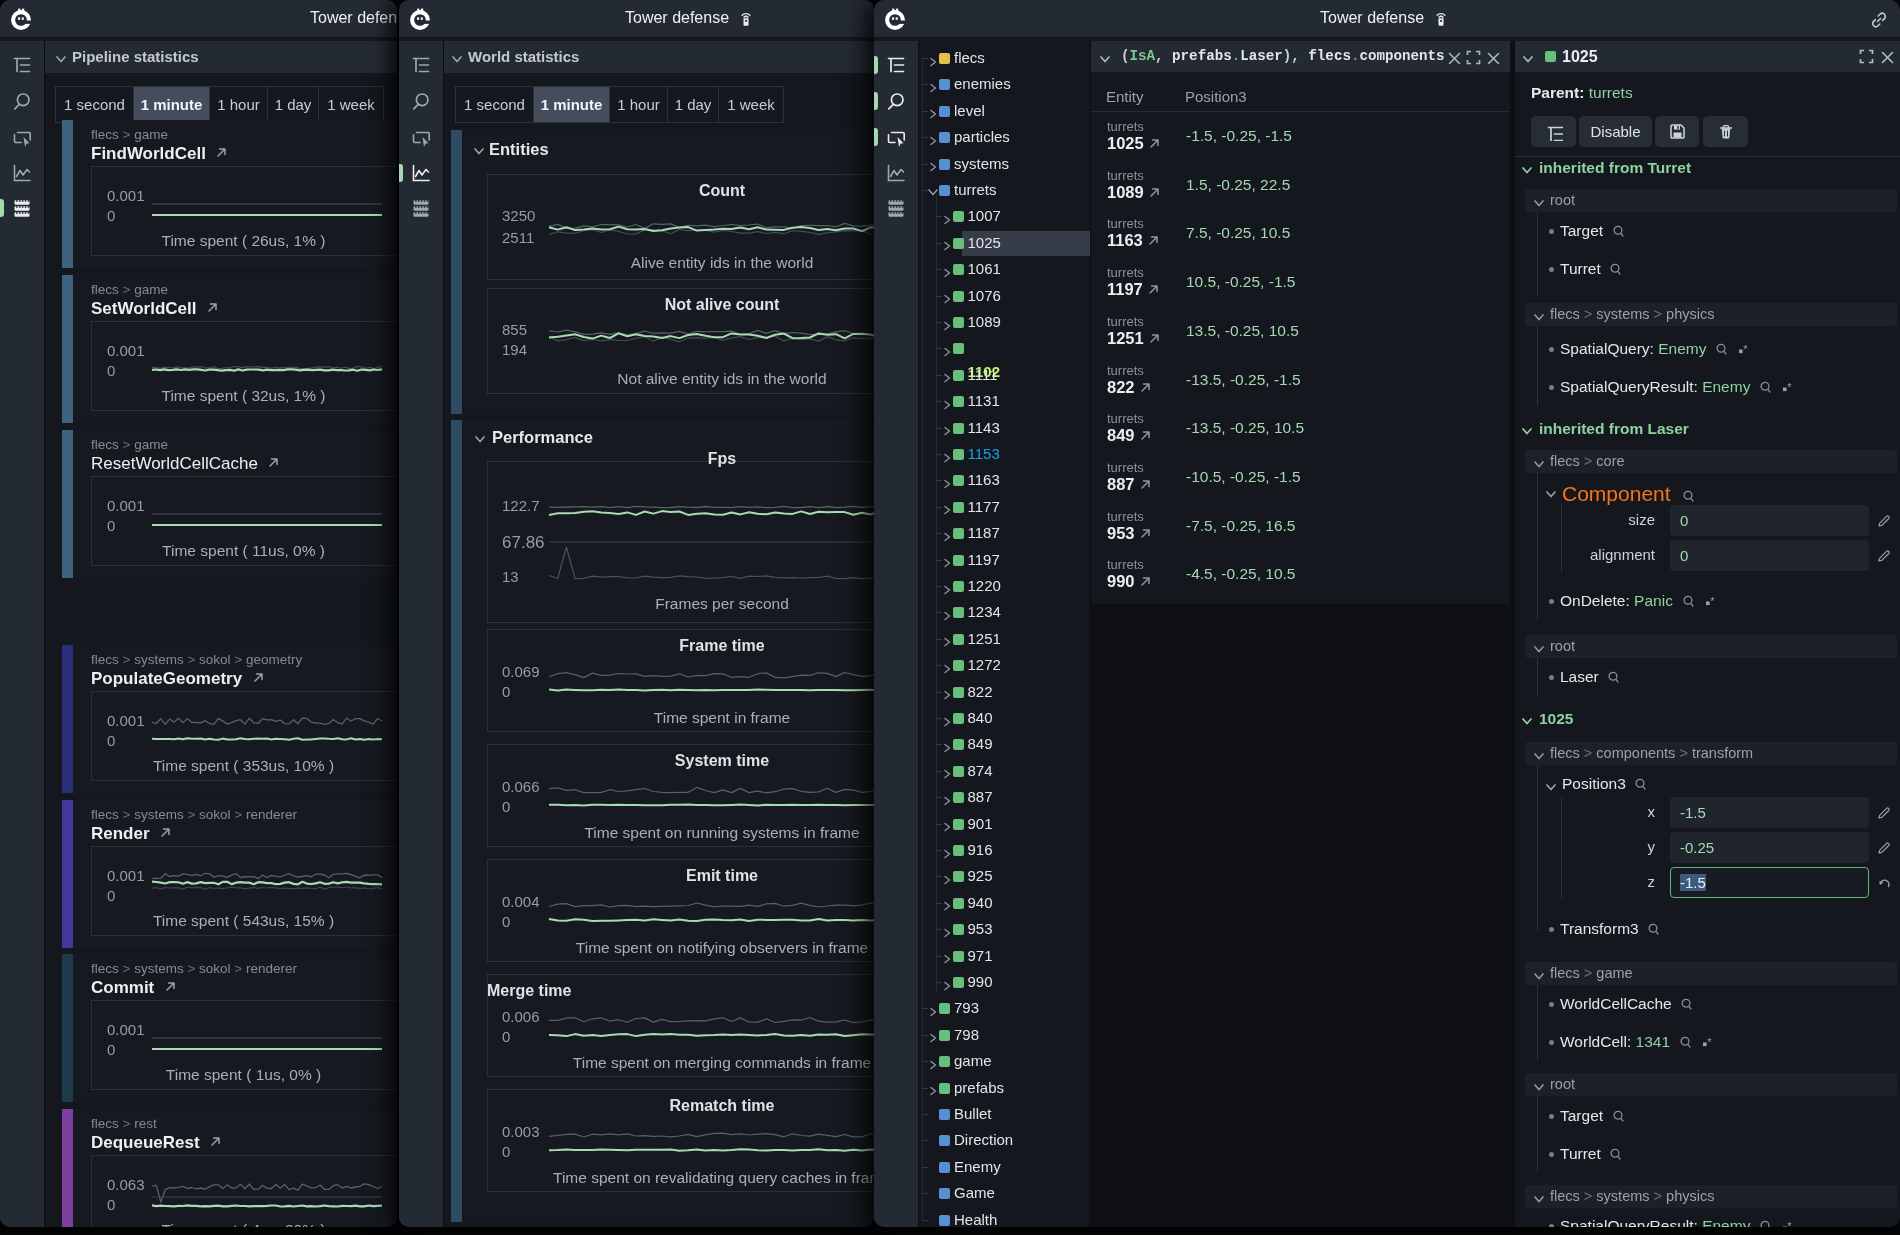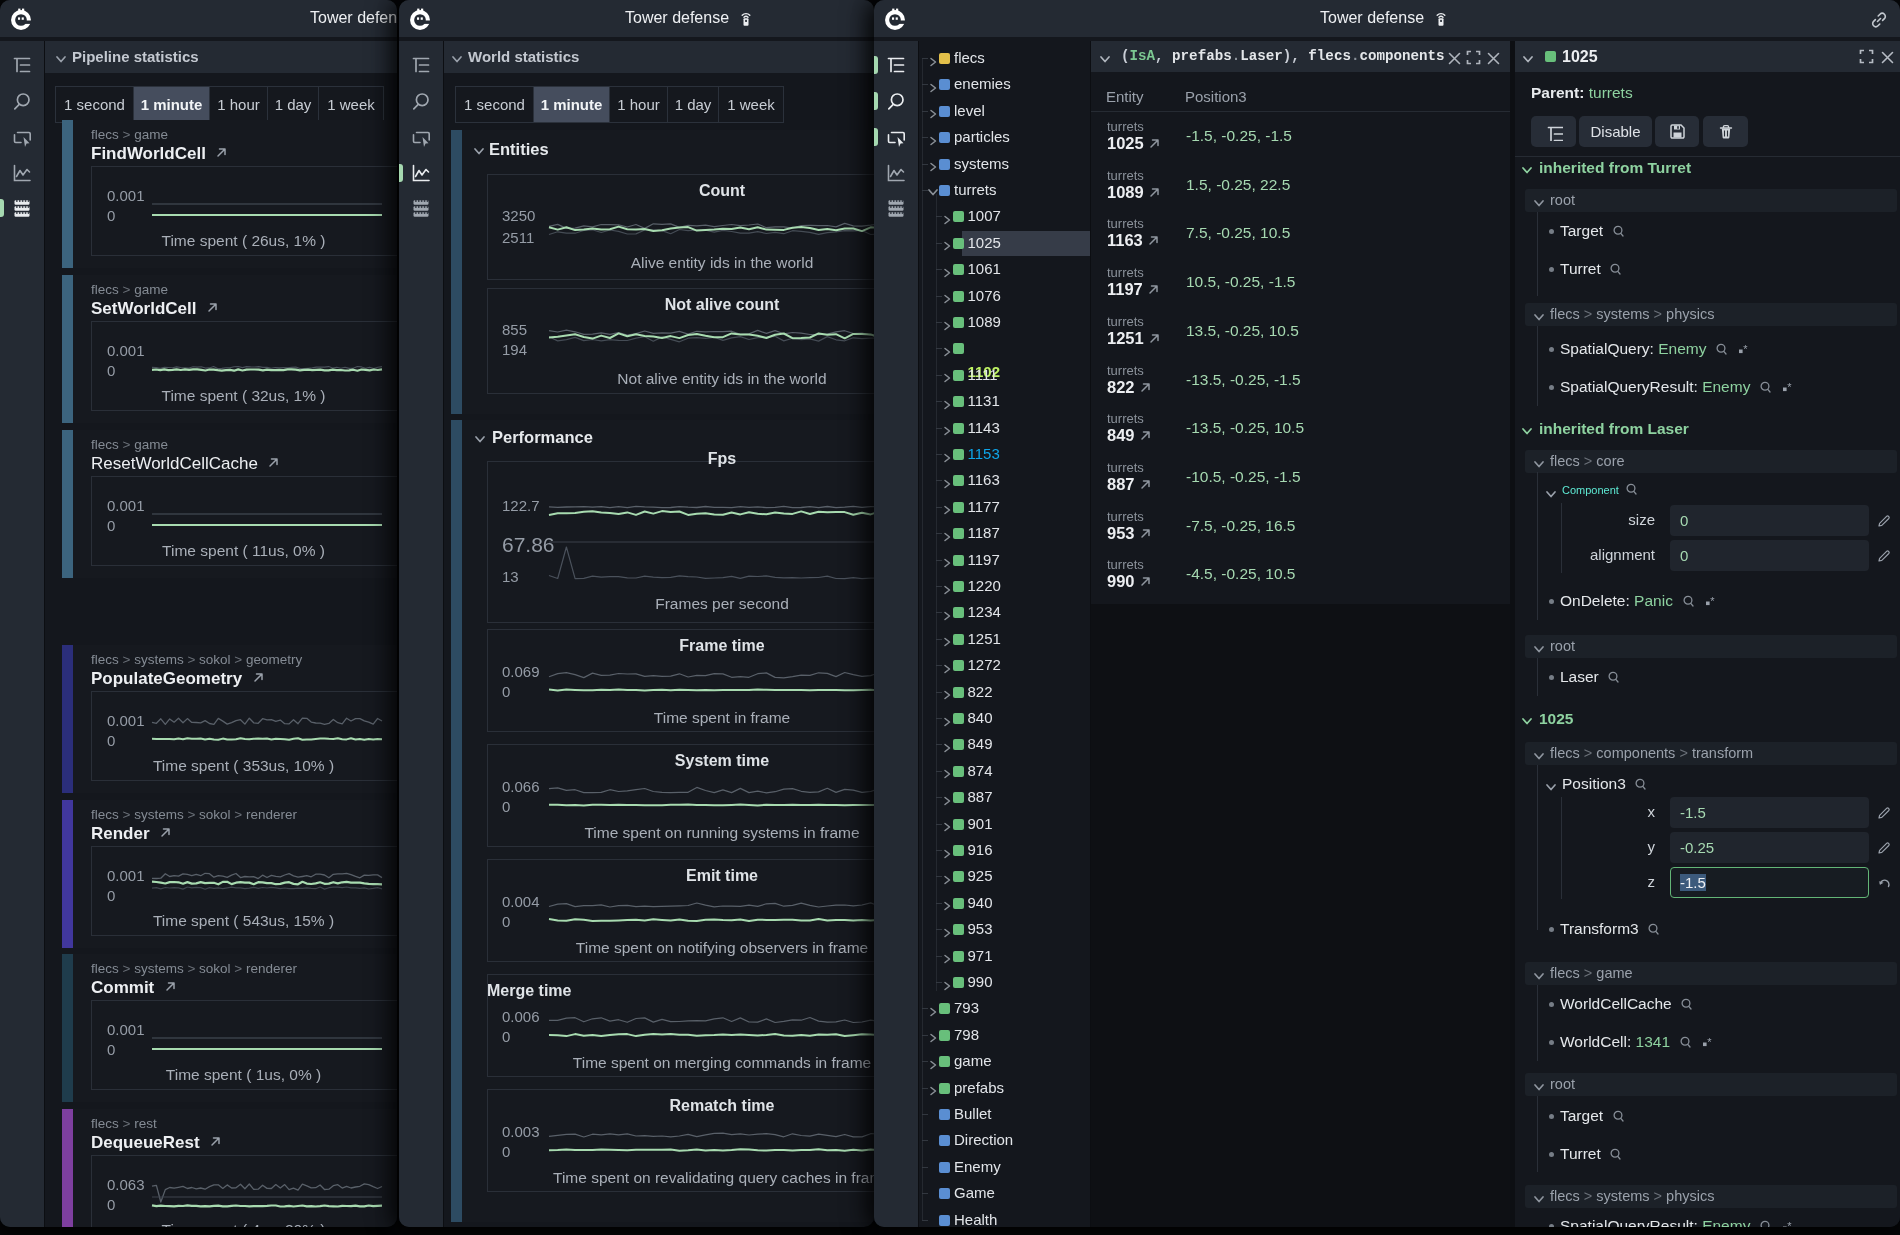--- a/index.html
+++ b/index.html
@@ -258,21 +258,21 @@
     <div style="position:absolute;left:88px;top:370px;font-size:15.5px;color:#a9afb8;font-weight:400;white-space:nowrap;width:470px;text-align:center;left:88px;">Not alive entity ids in the world</div>
     <div class="" style="position:absolute;left:52px;top:420px;width:512px;height:802px;background:#16191f;"></div>
     <div class="" style="position:absolute;left:52px;top:420px;width:11px;height:802px;background:#2d4b62;"></div>
     <div class="" style="position:absolute;left:75px;top:431px;width:12px;height:12px;"><svg width="12" height="12" viewBox="0 0 12 12" style="">
         <path d="M2 4 L6 8.5 L10 4" stroke="#9aa1ab" stroke-width="1.7" fill="none" stroke-linecap="round" stroke-linejoin="round"></path>
       </svg></div>
     <div style="position:absolute;left:93px;top:428px;font-size:16.5px;color:#e6e9ec;font-weight:700;white-space:nowrap;">Performance</div>
     <div class="" style="position:absolute;left:88px;top:461px;width:470px;height:160px;border:1px solid #2a2f38;"></div>
     <div style="position:absolute;left:88px;top:450px;font-size:16px;color:#dfe3e7;font-weight:700;white-space:nowrap;width:470px;text-align:center;left:88px;">Fps</div>
     <div style="position:absolute;left:103px;top:497px;font-size:15px;color:#959ca6;font-weight:400;white-space:nowrap;">122.7</div>
-    <div style="position:absolute;left:103px;top:533px;font-size:21px;color:#959ca6;font-weight:400;white-space:nowrap;text-align:right;">67.86</div>
+    <div style="position:absolute;left:103px;top:533px;font-size:17px;color:#959ca6;font-weight:400;white-space:nowrap;text-align:right;">67.86</div>
     <div style="position:absolute;left:103px;top:568px;font-size:15px;color:#959ca6;font-weight:400;white-space:nowrap;">13</div>
     <div class="" style="position:absolute;left:149px;top:501px;width:402px;height:84px;"><svg width="402" height="84" viewBox="0 0 402 84" style="">
         <polyline points="1.0,5.9 9.7,6.4 18.4,6.0 27.1,5.9 35.8,5.6 44.5,6.2 53.2,5.7 61.9,6.7 70.6,5.6 79.3,6.6 88.0,5.4 96.7,5.9 105.3,6.1 114.0,6.6 122.7,6.5 131.4,5.7 140.1,6.2 148.8,6.5 157.5,5.5 166.2,6.4 174.9,6.4 183.6,6.7 192.3,5.6 201.0,6.3 209.7,5.9 218.4,6.6 227.1,6.4 235.8,5.3 244.5,6.6 253.2,6.5 261.9,5.7 270.6,6.7 279.3,5.5 288.0,6.6 296.7,6.1 305.3,5.3 314.0,6.4 322.7,5.7 331.4,5.4 340.1,5.5 348.8,5.4 357.5,5.9 366.2,5.7 374.9,6.6 383.6,5.8 392.3,5.4 401.0,5.3" fill="none" stroke="#596069" stroke-width="1.3" stroke-linejoin="round"></polyline>
         <polyline points="1.0,13.9 9.7,12.2 18.4,12.2 27.1,11.9 35.8,10.8 44.5,10.2 53.2,11.6 61.9,12.0 70.6,13.1 79.3,11.4 88.0,13.9 96.7,10.5 105.3,12.6 114.0,10.1 122.7,10.9 131.4,10.5 140.1,13.9 148.8,12.7 157.5,12.2 166.2,13.4 174.9,13.8 183.6,11.5 192.3,13.4 201.0,11.2 209.7,12.8 218.4,13.3 227.1,11.5 235.8,12.6 244.5,12.9 253.2,10.4 261.9,13.0 270.6,10.8 279.3,11.2 288.0,11.0 296.7,11.1 305.3,13.8 314.0,11.7 322.7,13.4 331.4,10.5 340.1,11.0 348.8,10.0 357.5,11.9 366.2,13.8 374.9,12.1 383.6,12.9 392.3,10.7 401.0,10.2" fill="none" stroke="#a8dbb0" stroke-width="2.0" stroke-linejoin="round"></polyline>
         <line x1="1" y1="41" x2="401" y2="41" stroke="#3a414a" stroke-width="1.1"></line>
         <polyline points="1.0,74.5 9.7,77.5 18.4,46.0 27.1,77.6 35.8,77.4 44.5,75.2 53.2,76.1 61.9,75.7 70.6,75.7 79.3,76.9 88.0,77.0 96.7,75.2 105.3,76.1 114.0,76.6 122.7,76.3 131.4,74.8 140.1,75.7 148.8,76.0 157.5,77.4 166.2,77.0 174.9,76.6 183.6,75.3 192.3,77.4 201.0,75.1 209.7,75.5 218.4,74.9 227.1,76.3 235.8,76.9 244.5,76.6 253.2,77.0 261.9,76.6 270.6,76.5 279.3,75.2 288.0,77.5 296.7,77.6 305.3,76.7 314.0,77.6 322.7,77.2 331.4,77.2 340.1,76.8 348.8,77.0 357.5,76.6 366.2,74.8 374.9,77.1 383.6,75.5 392.3,76.5 401.0,77.3" fill="none" stroke="#4a515b" stroke-width="1.2" stroke-linejoin="round"></polyline>
       </svg></div>
     <div style="position:absolute;left:88px;top:595px;font-size:15.5px;color:#a9afb8;font-weight:400;white-space:nowrap;width:470px;text-align:center;left:88px;">Frames per second</div>
     <div class="" style="position:absolute;left:88px;top:629px;width:470px;height:101px;border:1px solid #2a2f38;"></div>
     <div style="position:absolute;left:88px;top:637px;font-size:16px;color:#dfe3e7;font-weight:700;white-space:nowrap;width:470px;text-align:center;left:88px;">Frame time</div>
@@ -795,21 +795,21 @@
     <div style="position:absolute;left:665px;top:420px;font-size:15.5px;color:#8ed2a0;font-weight:700;white-space:nowrap;">inherited from Laser</div>
     <div class="" style="position:absolute;left:651px;top:449.5px;width:372px;height:23px;background:#1c2128;border-radius:3px;"></div>
     <div class="" style="position:absolute;left:659px;top:455.5px;width:12px;height:12px;"><svg width="12" height="12" viewBox="0 0 12 12" style="">
         <path d="M2 4 L6 8.5 L10 4" stroke="#8f969f" stroke-width="1.7" fill="none" stroke-linecap="round" stroke-linejoin="round"></path>
       </svg></div>
     <div style="position:absolute;left:676px;top:452.5px;font-size:14.5px;color:#9aa1ab;font-weight:400;white-space:nowrap;">flecs<span style="color:#6a7078"> &gt; </span>core</div>
     <div class="" style="position:absolute;left:663px;top:472px;width:1px;height:148px;background:#2a2f38;"></div>
     <div class="" style="position:absolute;left:671px;top:485.5px;width:12px;height:12px;"><svg width="12" height="12" viewBox="0 0 12 12" style="">
         <path d="M2 4 L6 8.5 L10 4" stroke="#9aa1ab" stroke-width="1.7" fill="none" stroke-linecap="round" stroke-linejoin="round"></path>
       </svg></div>
-    <div style="position:absolute;left:688px;top:481.5px;font-size:11px;color:#5eead4;font-weight:400;white-space:nowrap;">Component&nbsp; <svg width="14" height="14" viewBox="0 0 14 14" style="vertical-align:-2px">
+    <div style="position:absolute;left:688px;top:481.5px;font-size:21px;color:#f97316;font-weight:400;white-space:nowrap;">Component&nbsp; <svg width="14" height="14" viewBox="0 0 14 14" style="vertical-align:-2px">
         <circle cx="6" cy="6.2" r="3.9" stroke="#878e97" stroke-width="1.3" fill="none"></circle>
         <line x1="8.8" y1="9.4" x2="11" y2="12" stroke="#878e97" stroke-width="1.3" stroke-linecap="round"></line>
       </svg></div>
     <div class="" style="position:absolute;left:687px;top:503px;width:1px;height:70px;background:#2a2f38;"></div>
     <div style="position:absolute;left:641px;top:510.5px;font-size:15px;color:#cfd4da;font-weight:400;white-space:nowrap;width:140px;text-align:right;left:641px;">size</div>
     <div class="" style="position:absolute;left:796px;top:504.5px;width:199px;height:31px;background:#20252d;border-radius:4px;"></div>
     <div style="position:absolute;left:806px;top:511.5px;font-size:15px;color:#a6d9b1;font-weight:400;white-space:nowrap;">0</div>
     <div class="" style="position:absolute;left:1003px;top:513.5px;width:14px;height:14px;"><svg width="14" height="14" viewBox="0 0 14 14" style="">
         <path d="M2 12 L2.6 9.3 L9.6 2.3 a1.3 1.3 0 0 1 1.8 0 l0.4 0.4 a1.3 1.3 0 0 1 0 1.8 L4.8 11.4 Z" stroke="#9aa1ab" stroke-width="1.2" fill="none" stroke-linejoin="round"></path>
       </svg></div>

